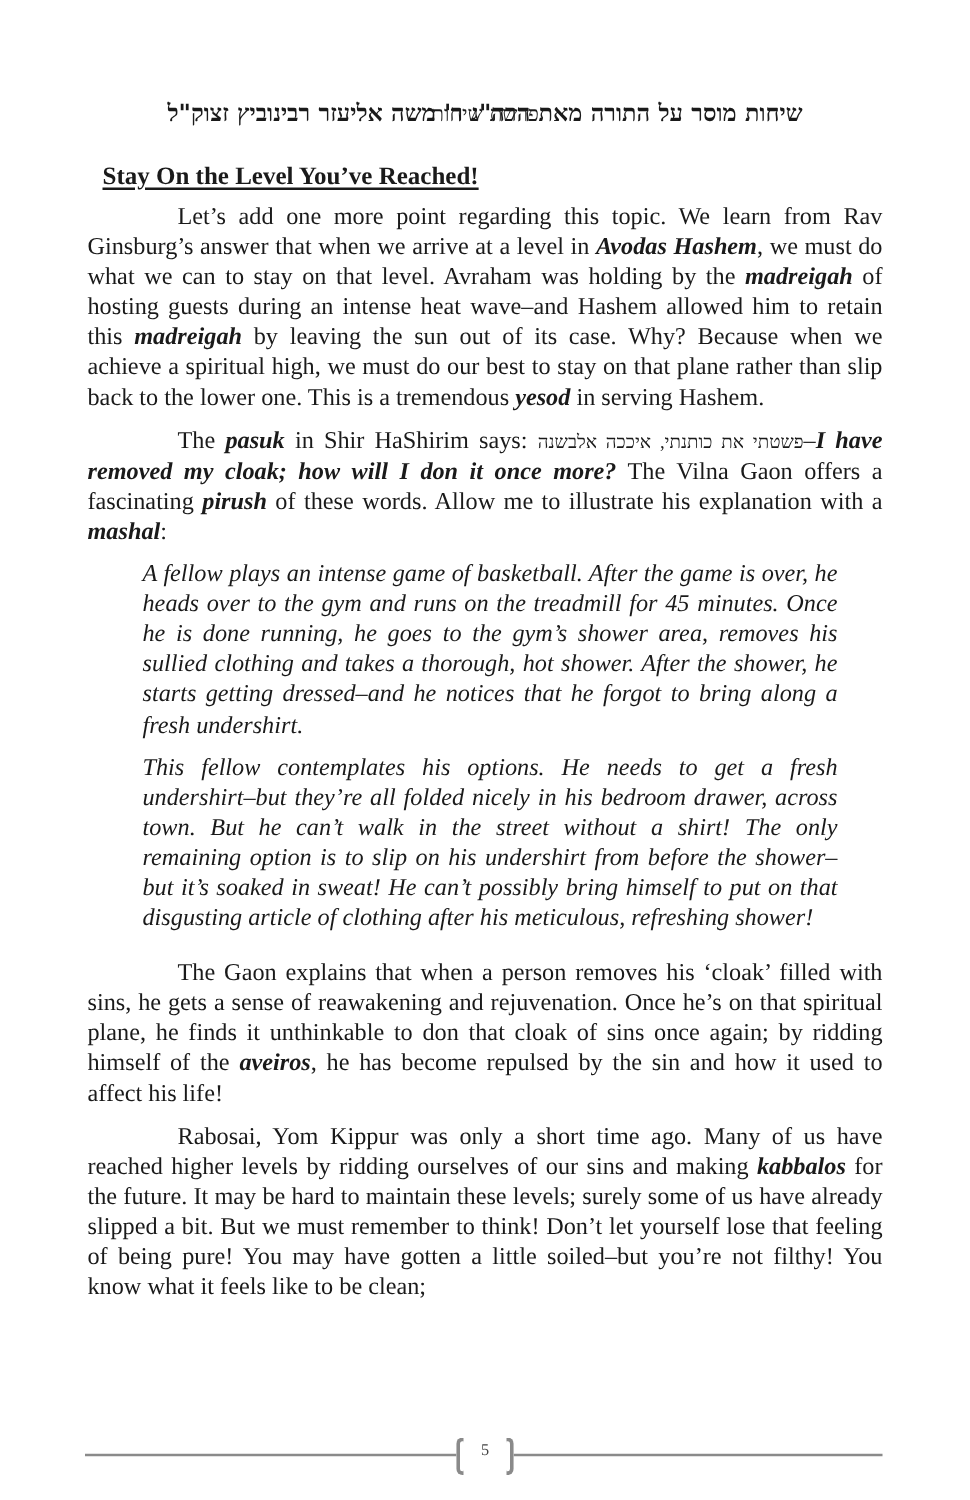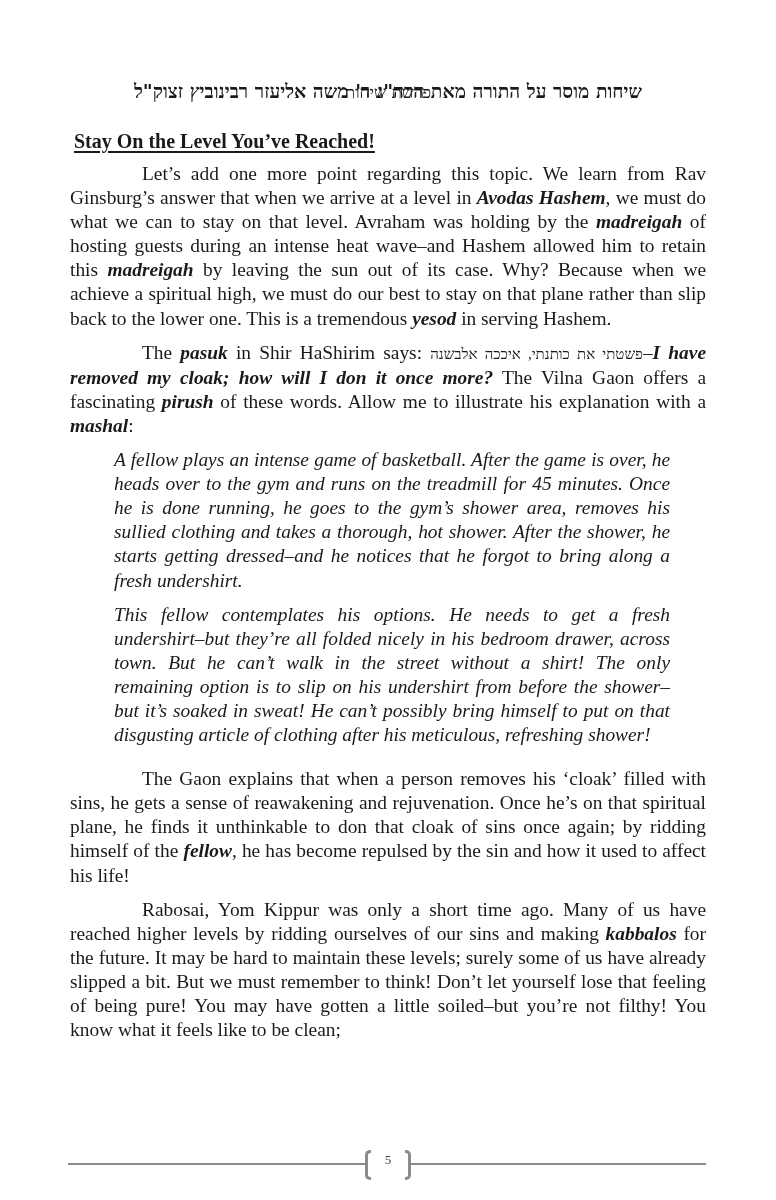--- a/index.html
+++ b/index.html
@@ -15,21 +15,21 @@
       text-align: center; direction: rtl;
       font-family: "DejaVu Serif", serif; font-size: 17px;
     }
     .content {
       position: absolute; left: 70px; width: 636px; top: 128px;
       font-family: "Liberation Serif", serif; font-size: 19.4px; line-height: 24.1px;
       text-align: justify;
     }
     .section-title {
       font-family: "Liberation Serif", serif; font-weight: bold; font-size: 20px;
-      text-decoration: underline; text-underline-offset: 3px; margin: 0 0 8px 4px; text-align: left;
+      text-decoration: underline; text-underline-offset: 3px; margin: 0 0 8px 12px; text-align: left;
       line-height: 26px;
     }
     p.body { margin: 0 0 10px 0; text-indent: 72px; }
     .quote {
       margin: 0 36px 10px 44px; font-style: italic;
     }
     .quote p { margin: 0 0 10px 0; }
     .quote p:last-child { margin-bottom: 20px; }
     i.term { font-style: italic; font-weight: bold; }
     .heb-inline { font-family: Liberation Serif, serif; font-size: 15px; direction: rtl; unicode-bidi: embed; }
@@ -63,21 +63,21 @@
 
     <p class="body"><span>Let’s add one more point regarding this topic. We learn from Rav Ginsburg’s answer that when we arrive at a level in </span><i class="term">Avodas Hashem</i><span>, we must do what we can to stay on that level. Avraham was holding by the </span><i class="term">madreigah</i><span> of hosting guests during an intense heat wave–and Hashem allowed him to retain this </span><i class="term">madreigah</i><span> by leaving the sun out of its case. Why? Because when we achieve a spiritual high, we must do our best to stay on that plane rather than slip back to the lower one. This is a tremendous </span><i class="term">yesod</i><span> in serving Hashem.</span></p>
 
     <p class="body"><span>The </span><i class="term">pasuk</i><span> in Shir HaShirim says: </span><span class="heb-inline">פשטתי את כותנתי, איככה אלבשנה</span><span>–</span><i class="term">I have removed my cloak; how will I don it once more?</i><span> The Vilna Gaon offers a fascinating </span><i class="term">pirush</i><span> of these words. Allow me to illustrate his explanation with a </span><i class="term">mashal</i><span>:</span></p>
 
     <div class="quote">
       <p>A fellow plays an intense game of basketball. After the game is over, he heads over to the gym and runs on the treadmill for 45 minutes. Once he is done running, he goes to the gym’s shower area, removes his sullied clothing and takes a thorough, hot shower. After the shower, he starts getting dressed–and he notices that he forgot to bring along a fresh undershirt.</p>
       <p>This fellow contemplates his options. He needs to get a fresh undershirt–but they’re all folded nicely in his bedroom drawer, across town. But he can’t walk in the street without a shirt! The only remaining option is to slip on his undershirt from before the shower–but it’s soaked in sweat! He can’t possibly bring himself to put on that disgusting article of clothing after his meticulous, refreshing shower!</p>
     </div>
 
-    <p class="body"><span>The Gaon explains that when a person removes his ‘cloak’ filled with sins, he gets a sense of reawakening and rejuvenation. Once he’s on that spiritual plane, he finds it unthinkable to don that cloak of sins once again; by ridding himself of the </span><i class="term">fellow</i><span>, he has become repulsed by the sin and how it used to affect his life!</span></p>
+    <p class="body"><span>The Gaon explains that when a person removes his ‘cloak’ filled with sins, he gets a sense of reawakening and rejuvenation. Once he’s on that spiritual plane, he finds it unthinkable to don that cloak of sins once again; by ridding himself of the </span><i class="term">aveiros</i><span>, he has become repulsed by the sin and how it used to affect his life!</span></p>
 
     <p class="body"><span>Rabosai, Yom Kippur was only a short time ago. Many of us have reached higher levels by ridding ourselves of our sins and making </span><i class="term">kabbalos</i><span> for the future. It may be hard to maintain these levels; surely some of us have already slipped a bit. But we must remember to think! Don’t let yourself lose that feeling of being pure! You may have gotten a little soiled–but you’re not filthy! You know what it feels like to be clean;</span></p>
   </div>
 
   <div class="footer">
     <div class="line left"></div>
     <div class="bracket open"></div>
     <div class="page-num">5</div>
     <div class="bracket close"></div>
     <div class="line right"></div>

